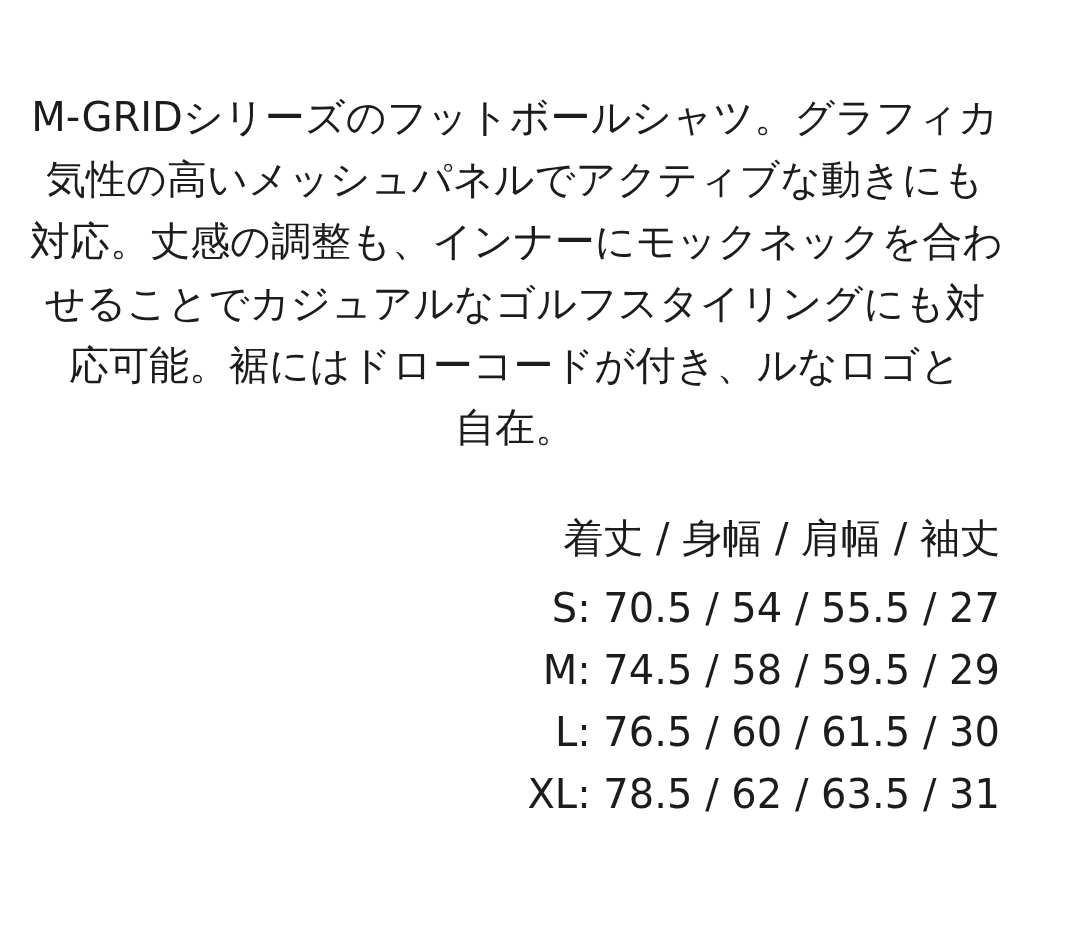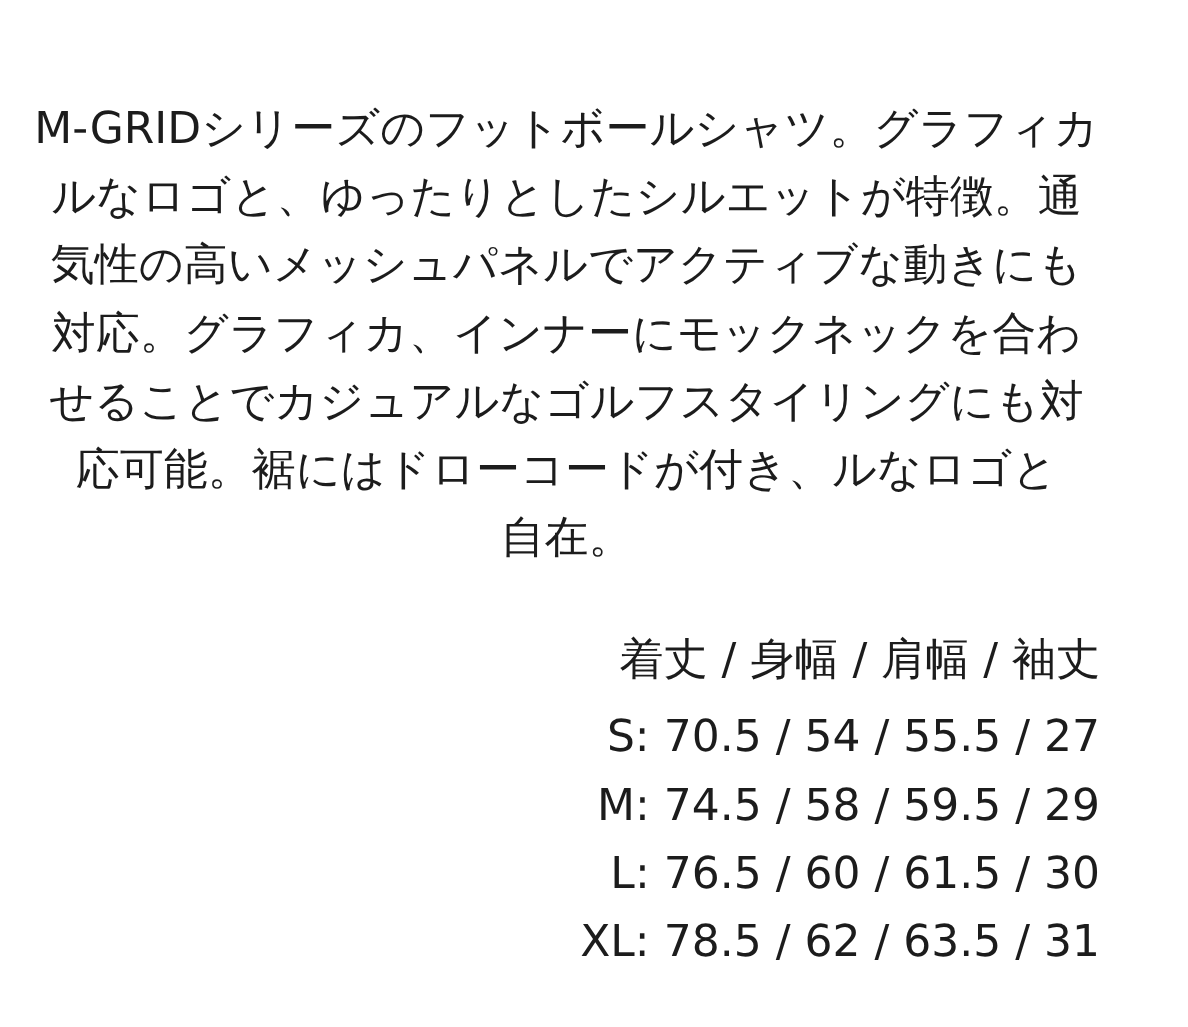--- a/index.html
+++ b/index.html
@@ -43,23 +43,22 @@
   }
 </style>
 </head>
 <body>
 
 <div class="page">
   <div class="content-col">
 
     <div class="description">
         <div class="line">M-GRIDシリーズのフットボールシャツ。グラフィカ</div>
-        <div class="line">ルなロゴと、ゆったりとしたシルエットが特徴。通</div>
         <div class="line">気性の高いメッシュパネルでアクティブな動きにも</div>
-        <div class="line">対応。グラフィカ、インナーにモックネックを合わ</div>
+        <div class="line">対応。丈感の調整も、インナーにモックネックを合わ</div>
         <div class="line">せることでカジュアルなゴルフスタイリングにも対</div>
         <div class="line">応可能。裾にはドローコードが付き、ルなロゴと</div>
         <div class="line">自在。</div>
       </div>
 
     <div class="size-chart">
       <div class="line size-header">着丈 / 身幅 / 肩幅 / 袖丈</div>
       <div>
           <div class="line">S: 70.5 / 54 / 55.5 / 27</div>
           <div class="line">M: 74.5 / 58 / 59.5 / 29</div>

